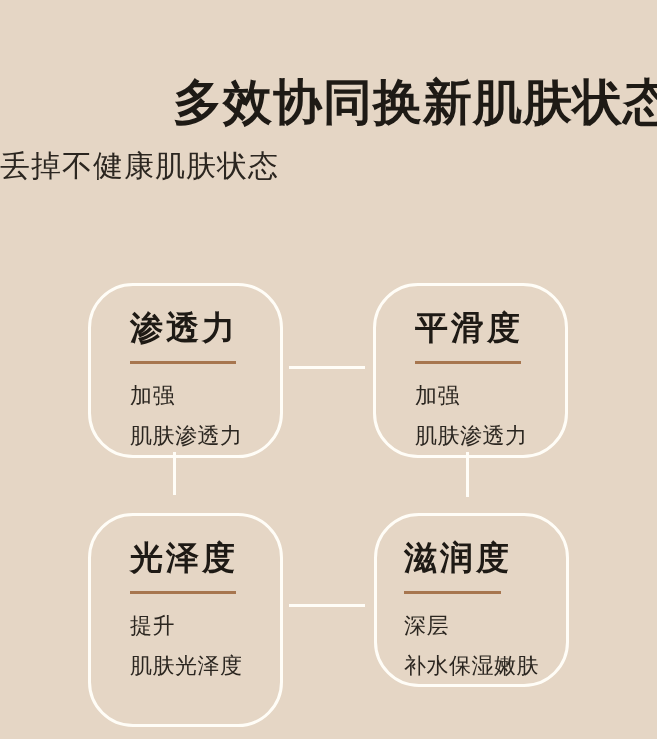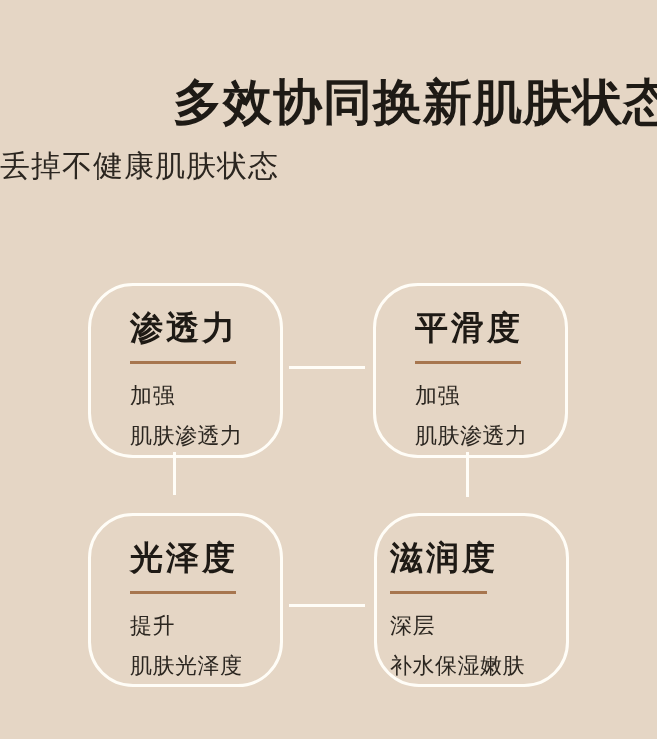--- a/index.html
+++ b/index.html
@@ -43,22 +43,22 @@
     position:absolute;
     width:195px;height:175px;
     border:3px solid var(--card-border);
     border-radius:45px;
     padding:22px 10px 0 39px;
     background:transparent;
     margin-top:12px;
   }
   .card.c1{left:88px;top:271px;}
   .card.c2{left:373px;top:271px;}
-  .card.c3{left:88px;top:501px;height:174px;}
-  .card.c4{left:374px;top:501px;height:174px;padding-left:13px;}
+  .card.c3{left:88px;top:501px;height:214px;}
+  .card.c4{left:374px;top:501px;height:174px;padding-left:27px;}
   .card-title{
     font-size:33px;
     font-weight:700;
     letter-spacing:3px;
     color:var(--text);
     line-height:40px;
   }
   .card-underline{
     width:106px;height:3px;
     background:var(--underline);

